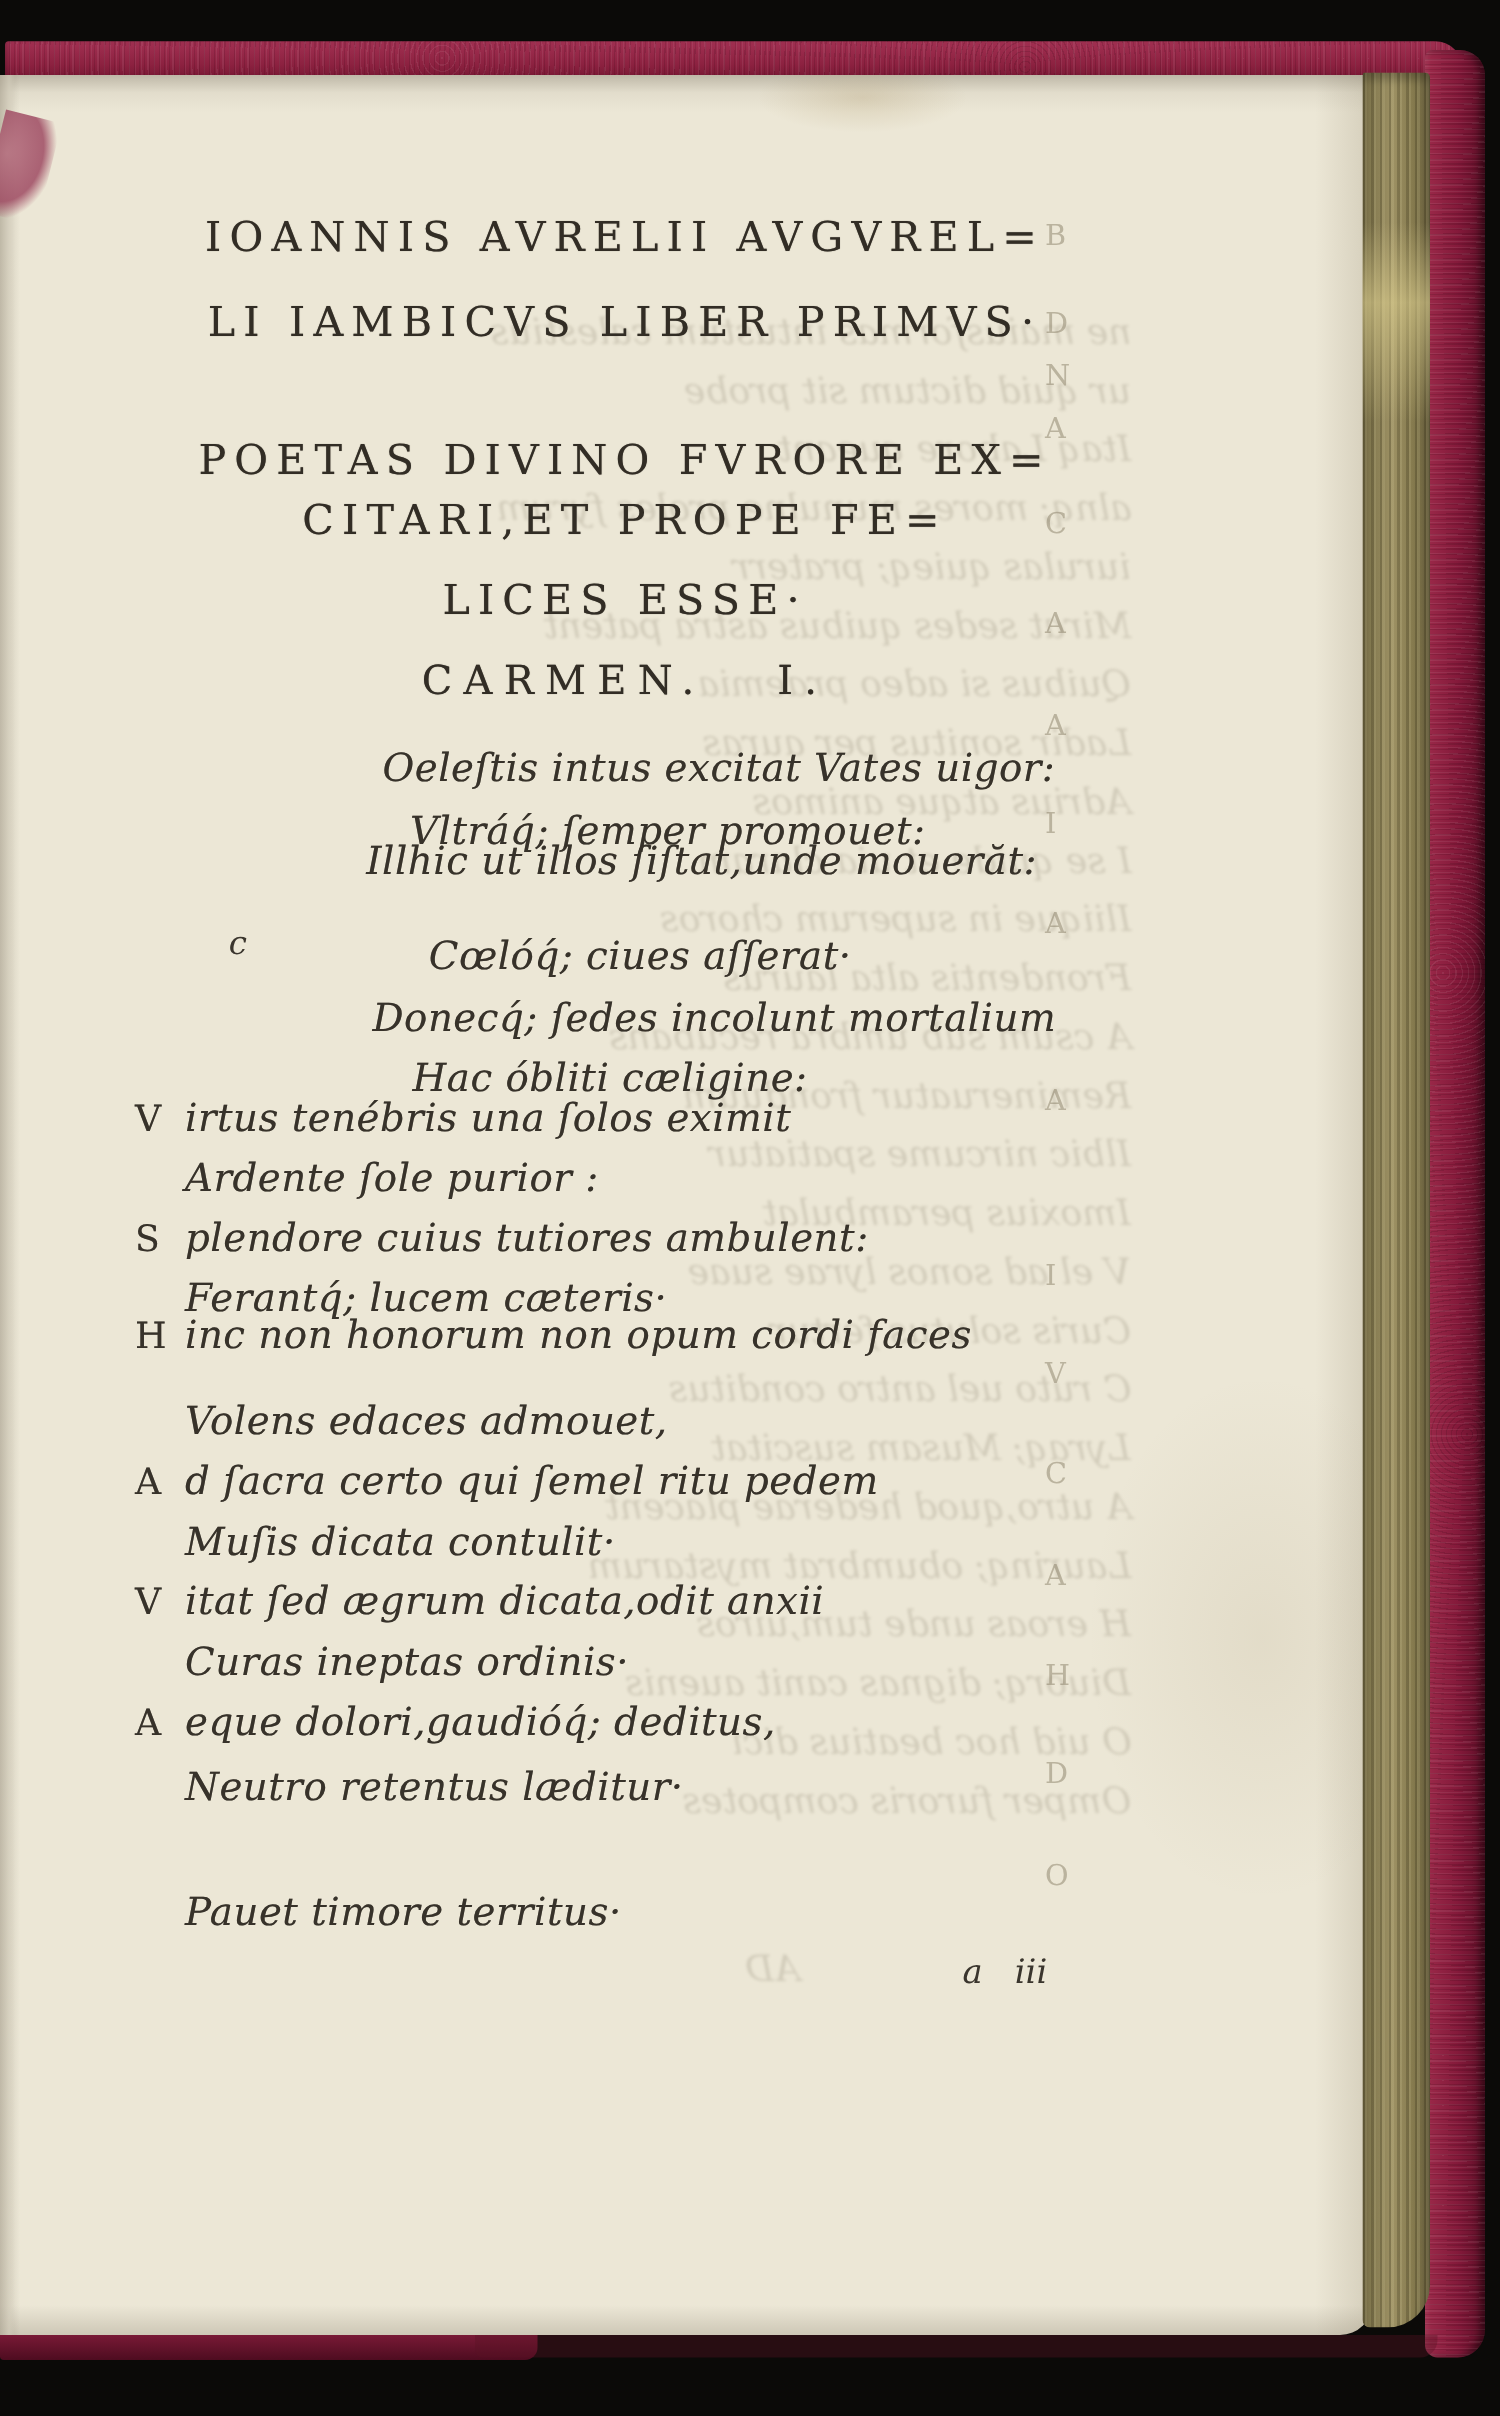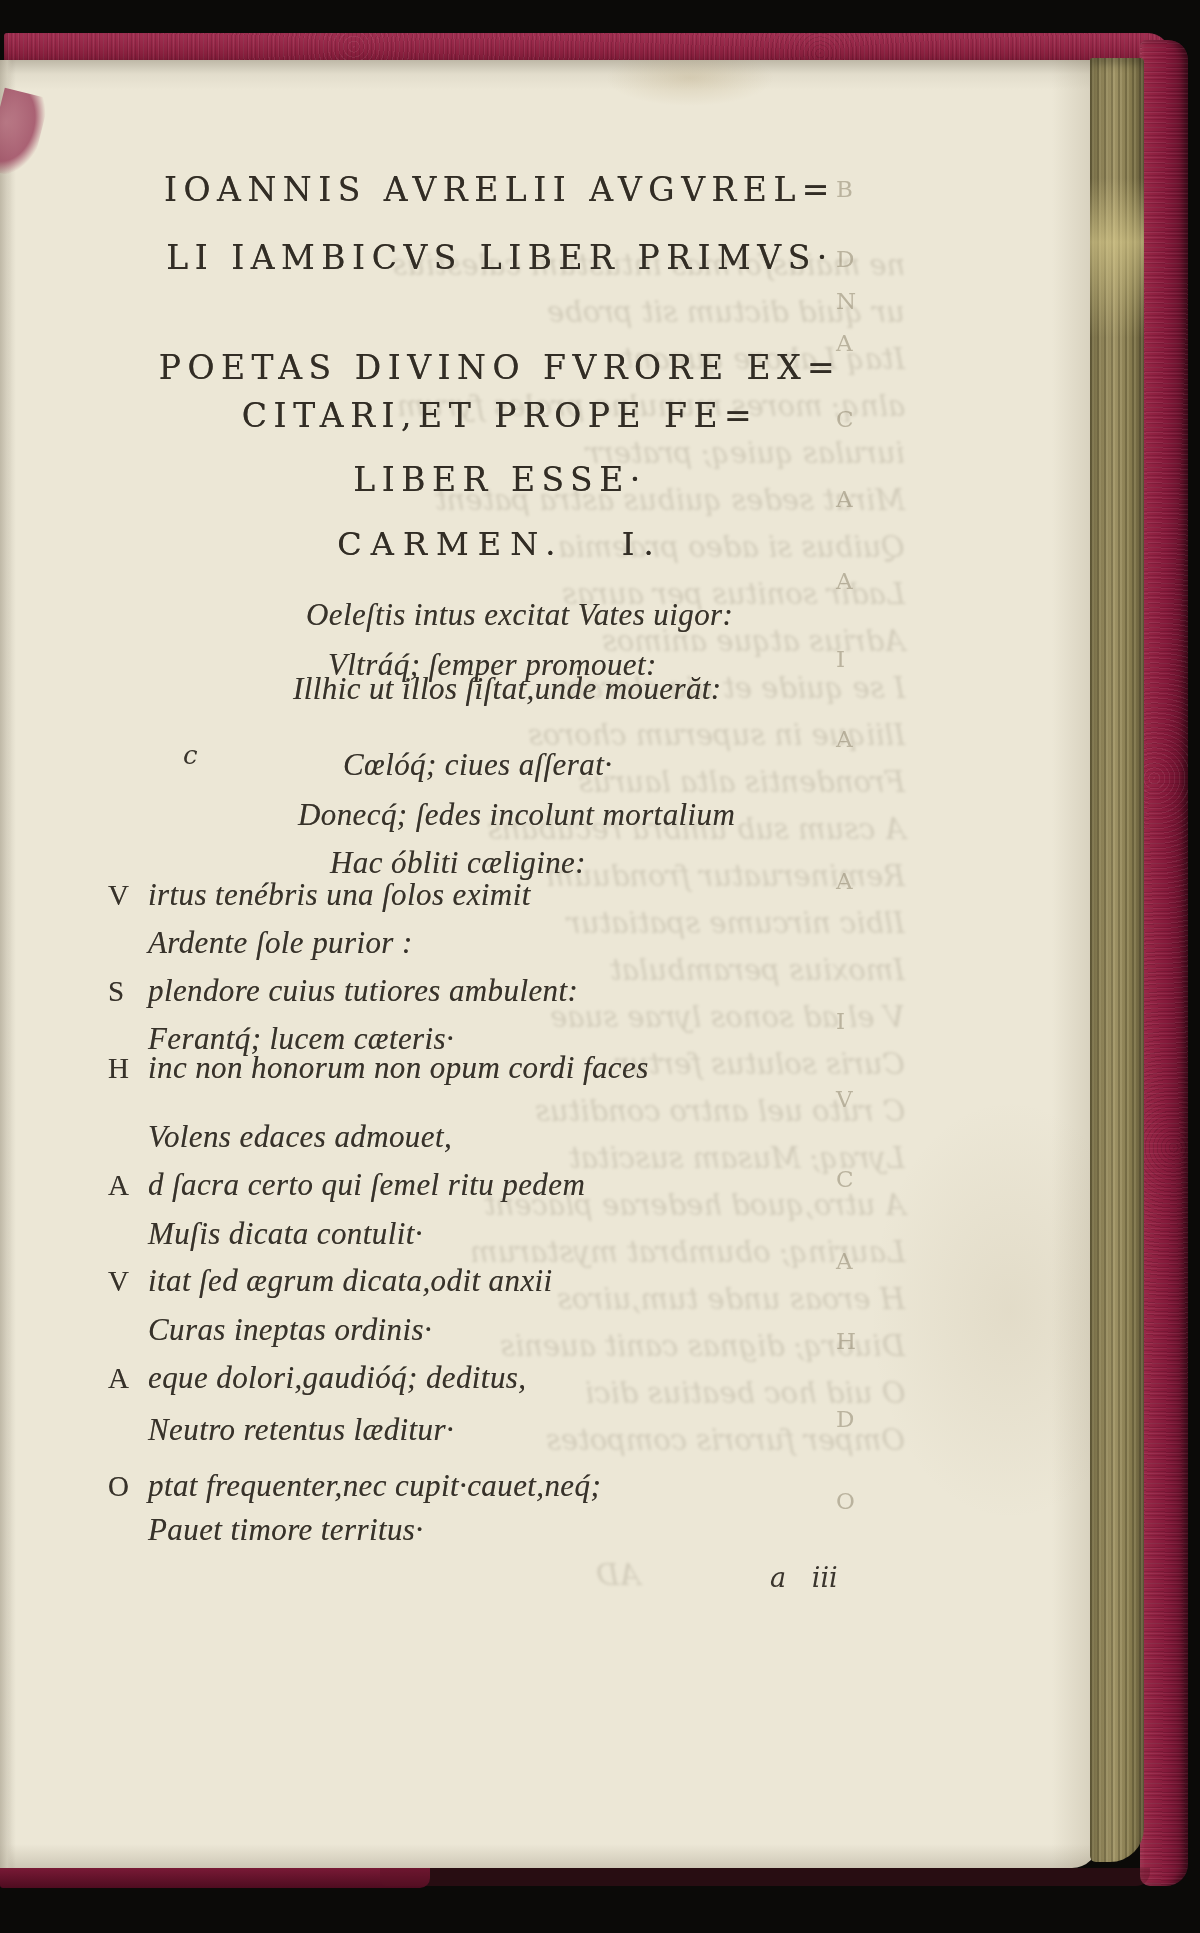--- a/index.html
+++ b/index.html
@@ -87,21 +87,21 @@
   
   .text-layer{position:absolute;inset:0;z-index:5;color:#35302a;}
   .caps-line{
     position:absolute;left:88px;width:824px;text-align:center;
     font-size:33px;letter-spacing:6.5px;white-space:pre;
     color:#322d25;text-shadow:0 0 .6px rgba(45,40,32,.65);
   }
   .carmen{font-size:32px;letter-spacing:9px;}
   .poem-line{
     position:absolute;font-style:italic;font-size:31px;letter-spacing:.4px;
-    white-space:pre;color:#37322a;text-shadow:0 0 .5px rgba(50,44,35,.5);font-family:Liberation Serif, serif;
+    white-space:pre;color:#37322a;text-shadow:0 0 .5px rgba(50,44,35,.5);
   }
   .verse{left:108px;}
   .verse .versal{
     font-style:normal;font-size:29px;display:inline-block;width:40px;
     letter-spacing:0;
   }
   .verse.indent{left:148px;}
   .guide-letter{
     position:absolute;left:183px;top:740px;
     font-style:italic;font-size:26px;color:#3a352d;
@@ -180,21 +180,21 @@
       <span class="margin-ghost" style="top: 1488px;">O</span>
     </div>
 
   <div class="text-layer">
 
     <div class="caps-line" style="top:170px">IOANNIS AVRELII AVGVREL=</div>
     <div class="caps-line" style="top:238px">LI IAMBICVS LIBER PRIMVS·</div>
 
     <div class="caps-line" style="top:348px">POETAS DIVINO FVRORE EX=</div>
     <div class="caps-line" style="top:396px">CITARI,ET PROPE FE=</div>
-    <div class="caps-line" style="top:460px">LIBER ESSE·</div>
+    <div class="caps-line" style="top:460px">LICES ESSE·</div>
 
     <div class="caps-line carmen" style="top:525px">CARMEN.   I.</div>
 
     <div class="poem-line" style="left:306px;top:597px">Oeleſtis intus excitat Vates uigor:</div>
     <div class="poem-line" style="left:328px;top:647px">Vltráq́; ſemper promouet:</div>
     <div class="poem-line" style="left:293px;top:671px">Illhic ut illos ſiſtat,unde mouerăt:</div>
     <div class="poem-line" style="left:343px;top:747px">Cœlóq́; ciues aſſerat·</div>
     <div class="poem-line" style="left:298px;top:797px">Donecq́; ſedes incolunt mortalium</div>
     <div class="poem-line" style="left:330px;top:845px">Hac óbliti cæligine:</div>
 
@@ -205,18 +205,17 @@
     <div class="poem-line verse" style="top:973px"><span class="versal">S</span><span>plendore cuius tutiores ambulent:</span></div>
     <div class="poem-line verse indent" style="top:1021px"><span>Ferantq́; lucem cæteris·</span></div>
     <div class="poem-line verse" style="top:1050px"><span class="versal">H</span><span>inc non honorum non opum cordi faces</span></div>
     <div class="poem-line verse indent" style="top:1119px"><span>Volens edaces admouet,</span></div>
     <div class="poem-line verse" style="top:1167px"><span class="versal">A</span><span>d ſacra certo qui ſemel ritu pedem</span></div>
     <div class="poem-line verse indent" style="top:1216px"><span>Muſis dicata contulit·</span></div>
     <div class="poem-line verse" style="top:1263px"><span class="versal">V</span><span>itat ſed ægrum dicata,odit anxii</span></div>
     <div class="poem-line verse indent" style="top:1312px"><span>Curas ineptas ordinis·</span></div>
     <div class="poem-line verse" style="top:1360px"><span class="versal">A</span><span>eque dolori,gaudióq́; deditus,</span></div>
     <div class="poem-line verse indent" style="top:1412px"><span>Neutro retentus læditur·</span></div>
-    <div class="poem-line verse" style="top:1468px"><span class="versal">O</span><span>ptat frequenter,nec cupit·cauet,neq́;</span></div>
     <div class="poem-line verse indent" style="top:1512px"><span>Pauet timore territus·</span></div>
 
     <div class="signature">a   iii</div>
   </div>
 </div>
 
 </body></html>

